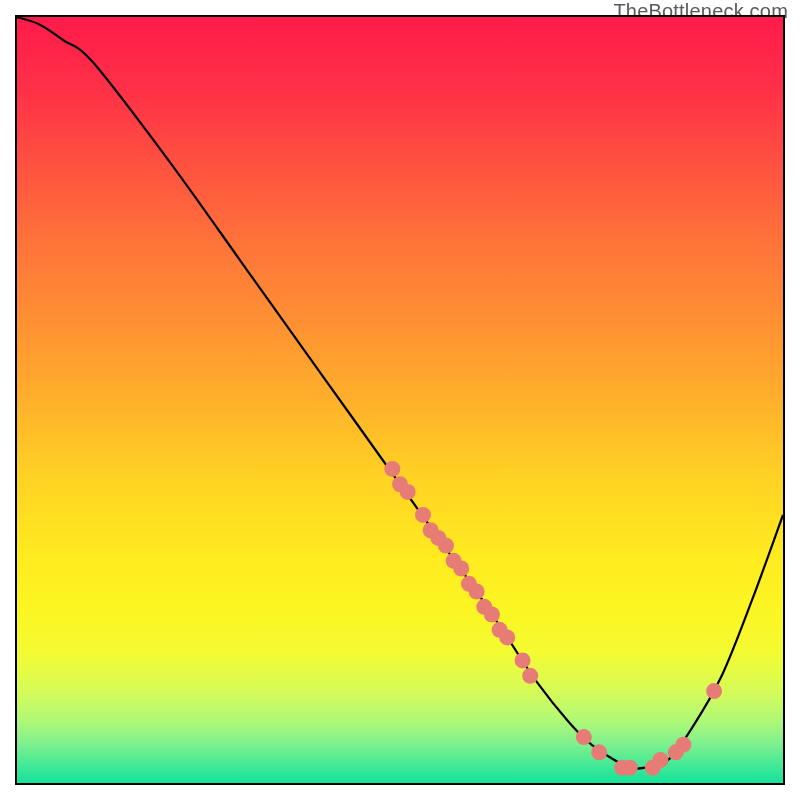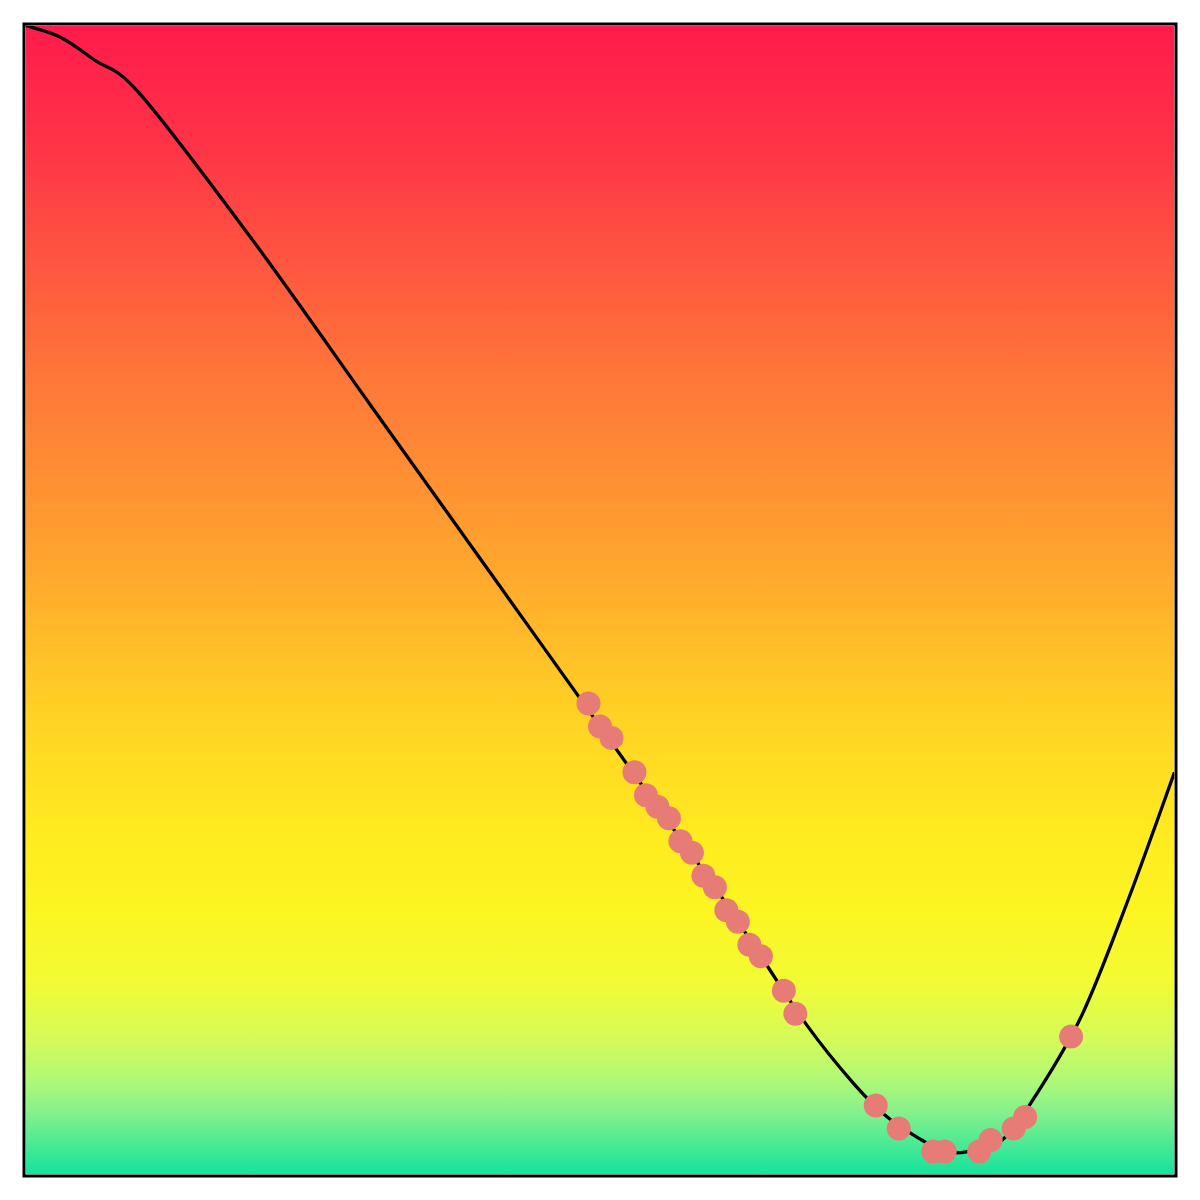--- a/index.html
+++ b/index.html
@@ -40,20 +40,21 @@
     font-size: 20px;
     color: #5a5a5a;
     font-weight: 500;
     letter-spacing: 0.2px;
     font-family: Arial, sans-serif;
   }
 </style>
 </head>
 <body>
 <div class="wrap">
+  <div class="attribution">TheBottleneck.com</div>
 
   <div class="plot">
     <svg id="svg-root" viewBox="0 0 766 766" preserveAspectRatio="none">
       <defs>
         <linearGradient id="bg-grad" x1="0" y1="0" x2="0" y2="1">
             <stop offset="0%" stop-color="#ff1b4b"></stop>
             <stop offset="10%" stop-color="#ff3247"></stop>
             <stop offset="20%" stop-color="#ff5440"></stop>
             <stop offset="30%" stop-color="#ff7539"></stop>
             <stop offset="40%" stop-color="#ff9133"></stop>

